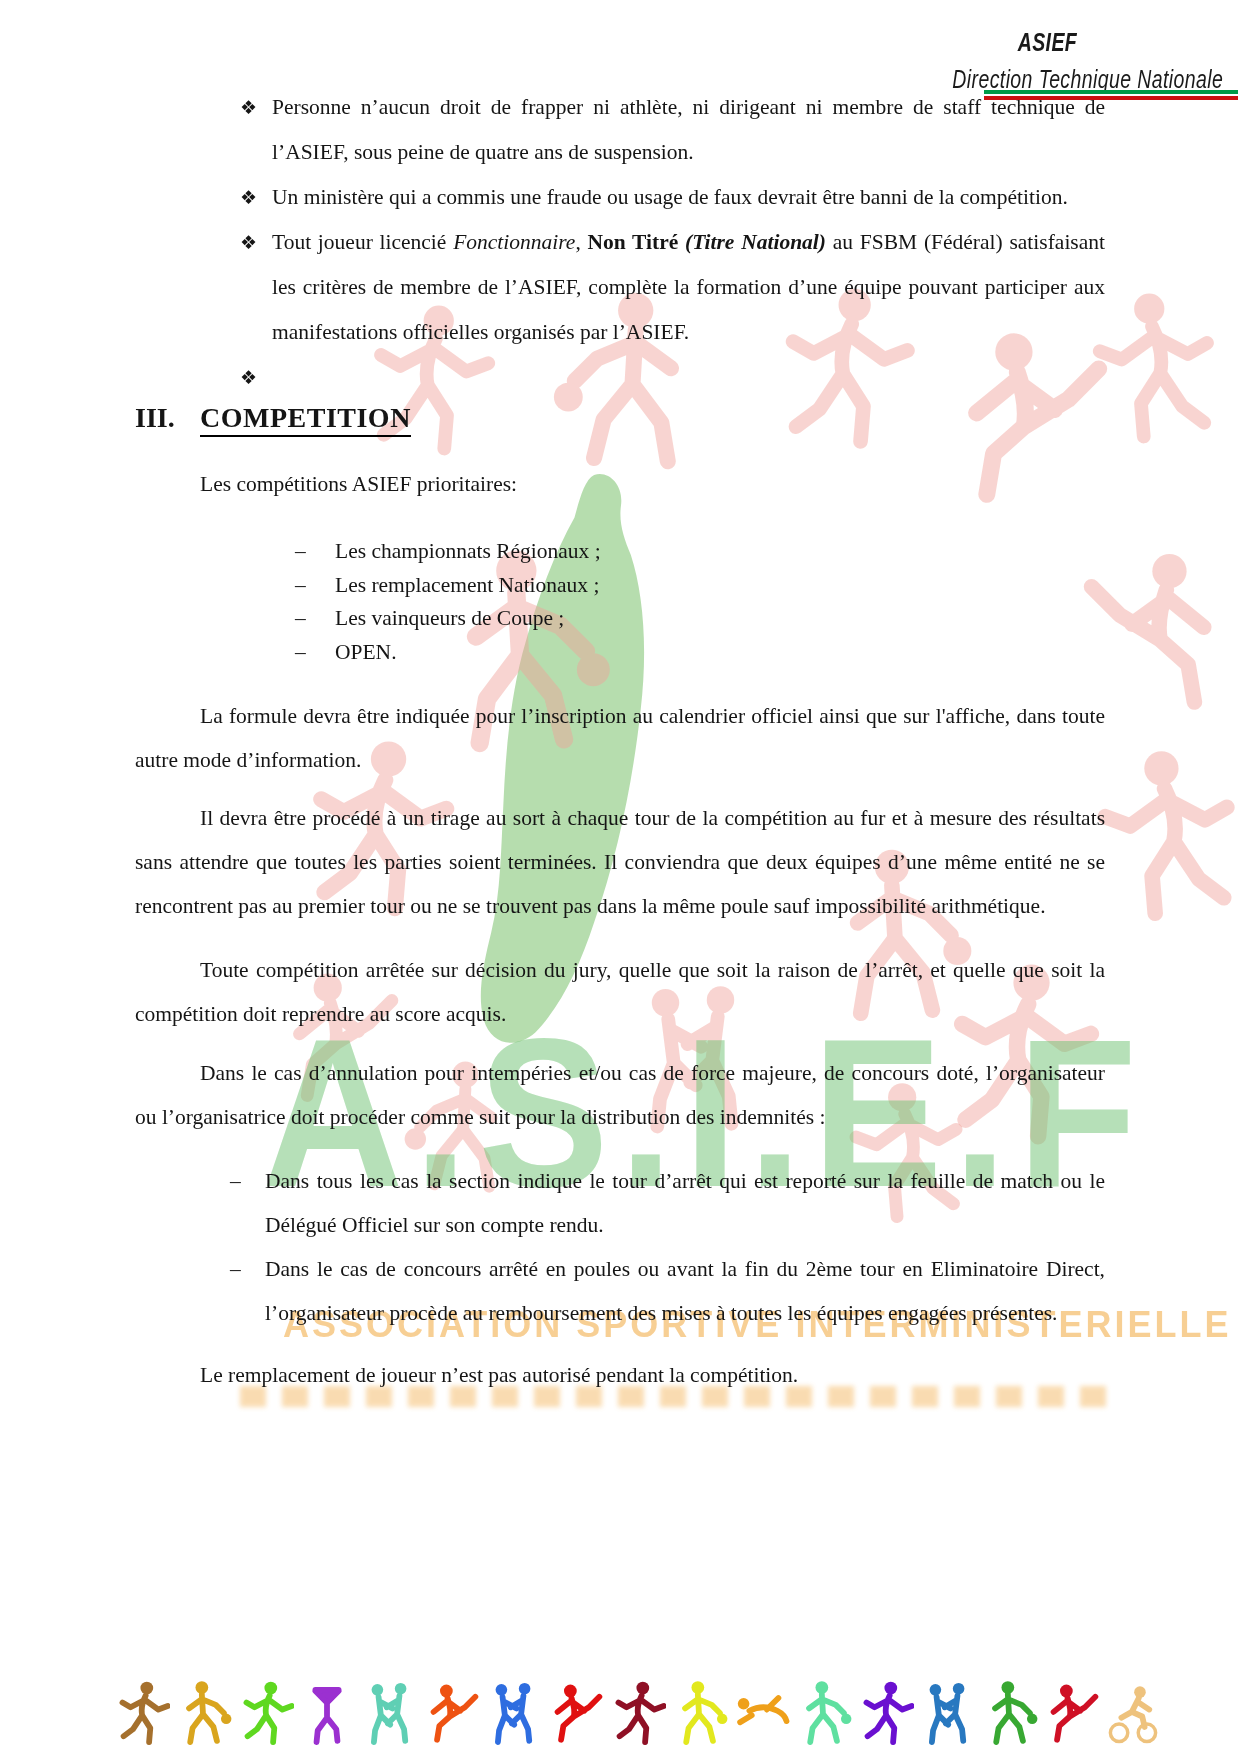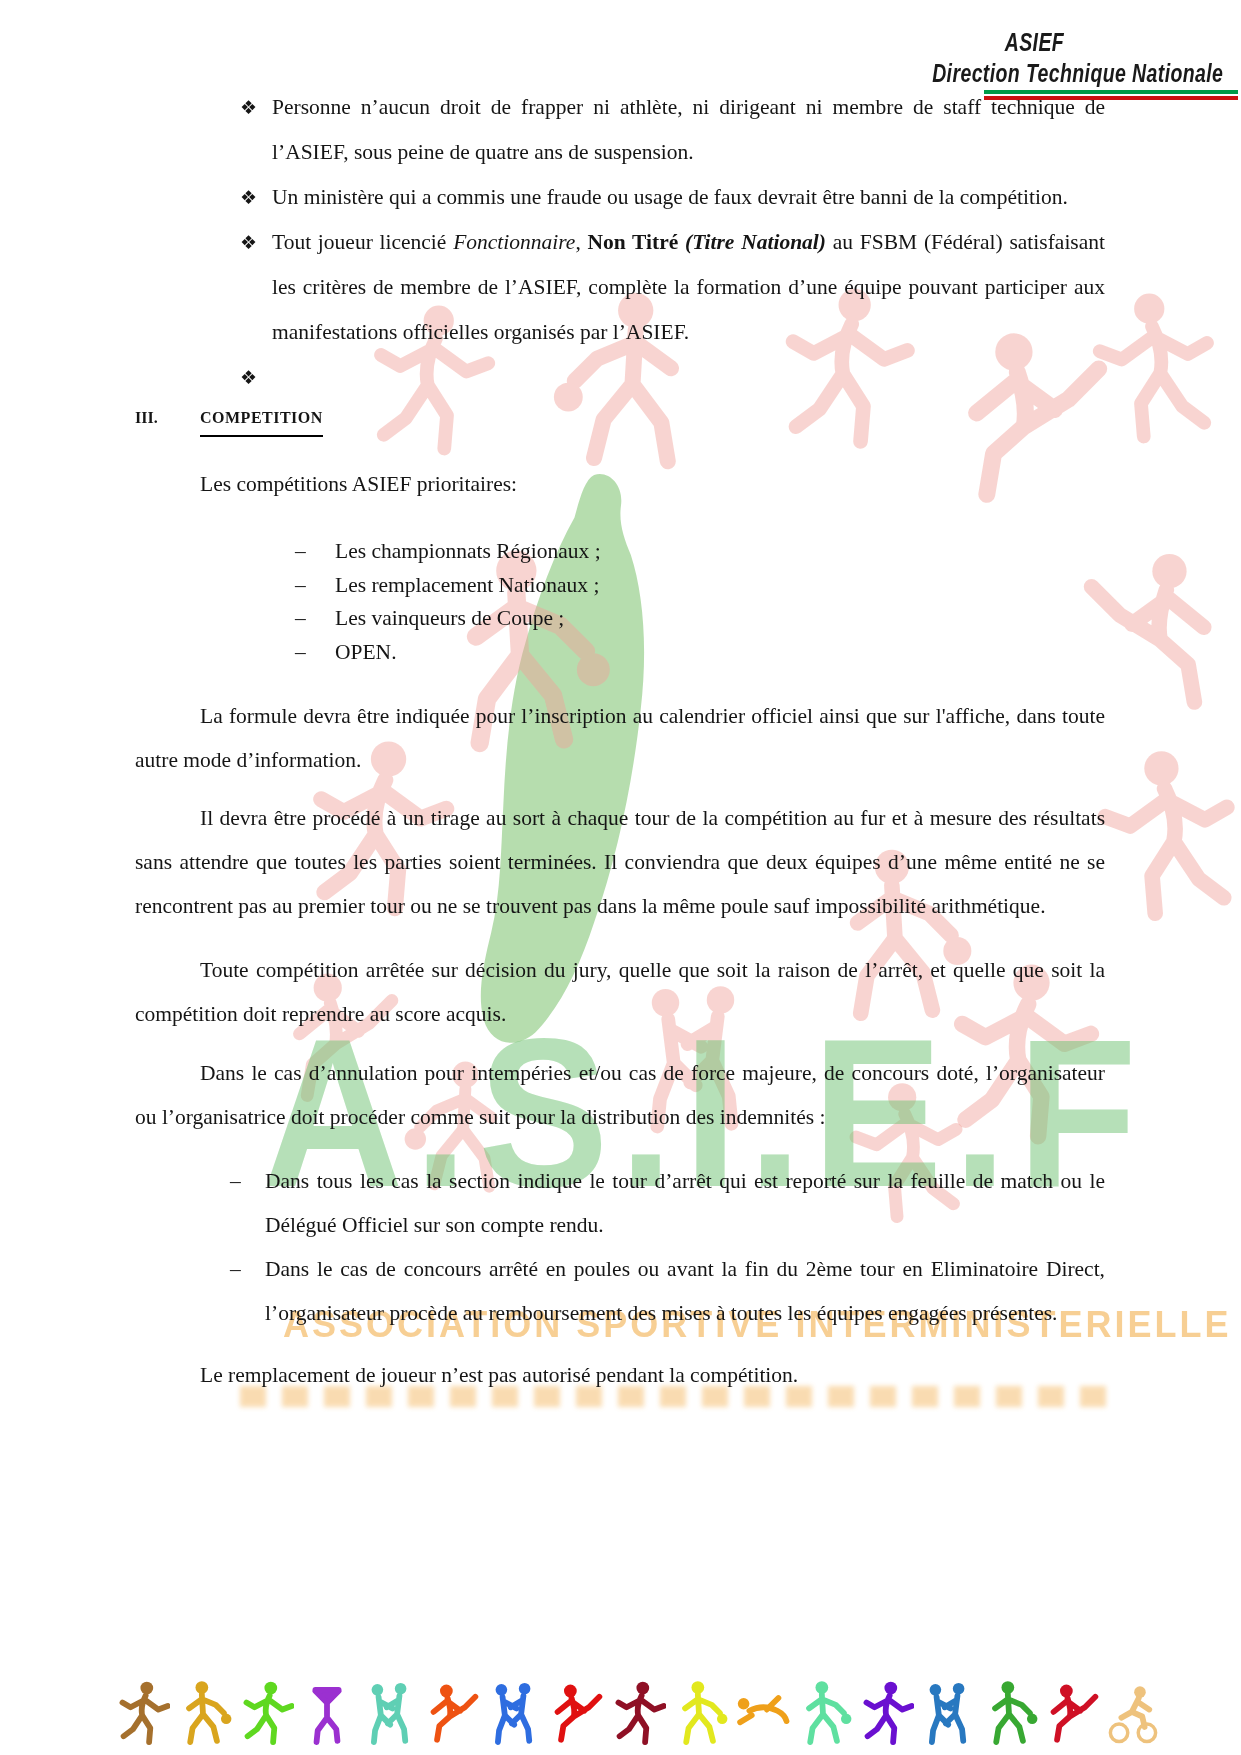--- a/index.html
+++ b/index.html
@@ -6,21 +6,21 @@
   body{
     width:1241px;height:1755px;position:relative;overflow:hidden;
     background:#ffffff;color:#151515;
     font-family:"Liberation Serif", serif;
   }
   
   .hdr{position:absolute;top:28px;right:0;z-index:3;text-align:center;
        font-family:"Liberation Sans", sans-serif;font-style:italic;color:#1a1a1a;}
   .hdr-line{display:block;}
   .hdr-org{font-size:25px;font-weight:bold;padding-right:38px;letter-spacing:.5px;}
-  .hdr-dept{font-size:25px;font-weight:bold;padding-right:18px;margin-top:2px;letter-spacing:.5px;}
+  .hdr-dept{font-size:25px;font-weight:normal;padding-right:18px;margin-top:8px;letter-spacing:.5px;}
   .hdr-org span,.hdr-dept span{display:inline-block;transform:scaleX(.78);transform-origin:right center;}
   .hdr-rule{position:absolute;left:984px;height:3.5px;z-index:3;}
   .hdr-rule.green{top:90px;width:254px;}
   .hdr-rule.red{top:96px;width:254px;}
   
   .wm{position:absolute;z-index:0;pointer-events:none;}
   #wm-map{left:452px;top:470px;width:245px;height:575px;}
   #wm-acronym{left:262px;top:1008px;z-index:1;
      font-family:"Liberation Sans", sans-serif;font-weight:bold;
      font-size:196px;letter-spacing:10px;line-height:1;transform:scaleY(1.08);transform-origin:top left;
@@ -28,21 +28,21 @@
   #wm-fullname{left:283px;top:1304px;z-index:1;
      font-family:"Liberation Sans", sans-serif;font-weight:bold;
      font-size:36px;letter-spacing:3px;opacity:.55;filter:blur(.7px);}
   #wm-strip{left:240px;top:1386px;width:870px;height:21px;z-index:1;opacity:.4;filter:blur(2.5px);}
   
   .content{position:absolute;left:135px;top:85px;width:970px;z-index:2;font-size:21.5px;}
   .bullet-item{position:relative;padding-left:137px;text-align:justify;line-height:45px;min-height:45px;}
   .bullet-item .marker{position:absolute;left:105px;top:0;
      font-family:"DejaVu Sans", sans-serif;font-size:19px;}
   .it{font-style:italic;} .bd{font-weight:bold;margin-top:48px;} .bdit{font-weight:bold;font-style:italic;}
-  .heading{margin-top:3px;display:flex;font-weight:bold;font-size:16px;line-height:30px;}
+  .heading{margin-top:3px;display:flex;font-weight:bold;font-size:28px;line-height:30px;}
   .heading .num{width:65px;}
   .heading .title{border-bottom:2.5px solid #000;padding-bottom:2px;letter-spacing:.5px;}
   .intro{margin-top:32px;text-indent:65px;line-height:30px;}
   .plist{margin-top:36px;}
   .plist-item{position:relative;padding-left:200px;line-height:33.5px;}
   .plist-item .marker{position:absolute;left:160px;}
   .para{text-align:justify;text-indent:65px;line-height:44px;}
   .p1{margin-top:25px;} .p2{margin-top:14px;} .p3{margin-top:20px;}
   .p4{margin-top:15px;}
   .sublist{margin-top:20px;}

